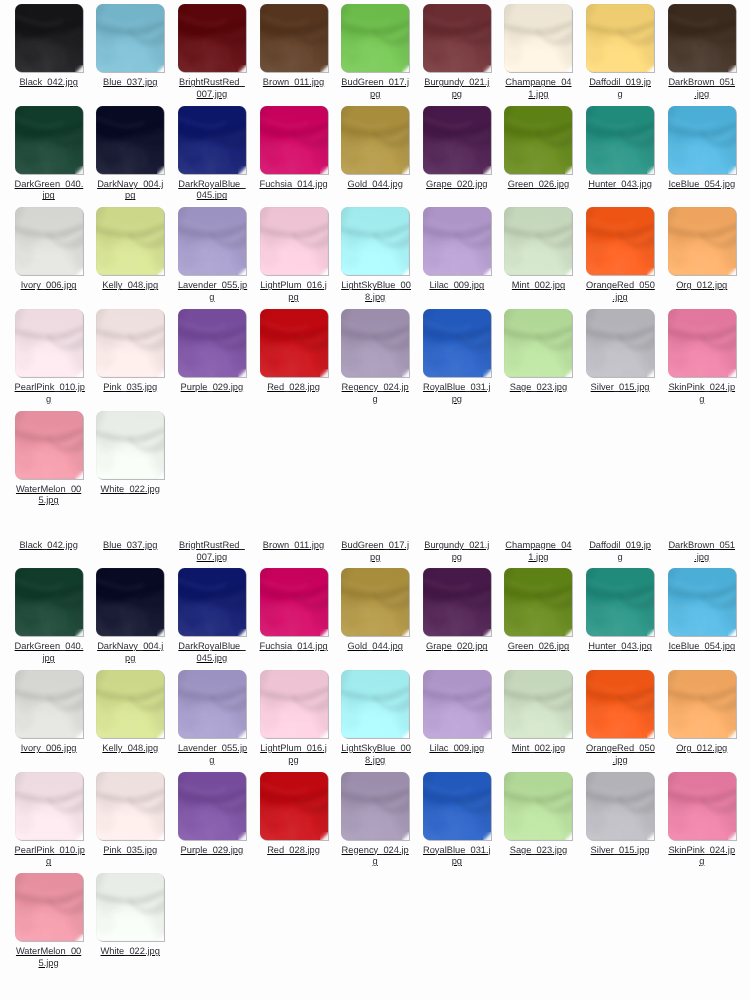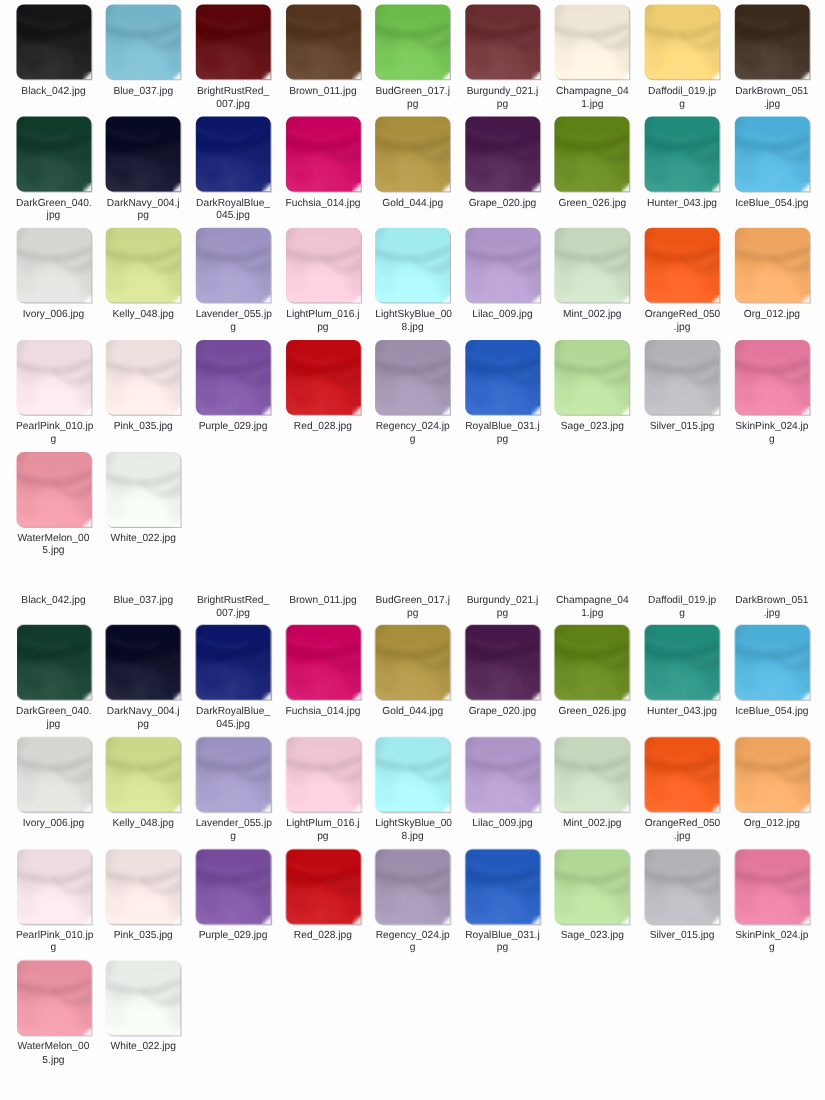--- a/index.html
+++ b/index.html
@@ -8,21 +8,21 @@
     width:750px;height:1000px;overflow:hidden;
     background:#fdfdfd;
     font-family:"Liberation Sans","DejaVu Sans",sans-serif;
     text-rendering:geometricPrecision;
     -webkit-font-smoothing:antialiased;
   }
   .page{position:relative;width:750px;height:1000px;background:#fdfdfd;overflow:hidden;}
   .block{position:absolute;left:14.6px;width:736px;}
   #file-grid-1{top:4.2px;}
   #file-grid-2{top:466.8px;}
-  .grid{display:flex;flex-wrap:wrap;align-items:flex-start;}
+  .grid{display:flex;flex-wrap:wrap;align-items:flex-start;text-decoration:underline;}
   .cell{width:81.65px;height:101.6px;box-sizing:border-box;
         display:flex;flex-direction:column;align-items:flex-start;}
   .thumbwrap{width:68px;height:68px;position:relative;flex:none;}
   .thumbwrap::before{content:"";position:absolute;left:1px;top:1px;width:68px;height:68px;
              border-radius:6.5px 6.5px 0 6.5px;background:rgba(160,160,165,0.72);z-index:0;}
   .thumb{position:absolute;inset:0;border-radius:6.5px 6.5px 0 6.5px;overflow:hidden;}
   .thumb::after{content:"";position:absolute;inset:0;border-radius:6.5px 6.5px 0 6.5px;
                 box-shadow:inset 0 0 0 0.35px rgba(150,150,150,0.20);pointer-events:none;}
   .thumb svg{position:absolute;left:0;top:0;width:100%;height:100%;display:block;}
   .fold{position:absolute;right:0px;bottom:0px;width:7.5px;height:7.5px;z-index:3;

